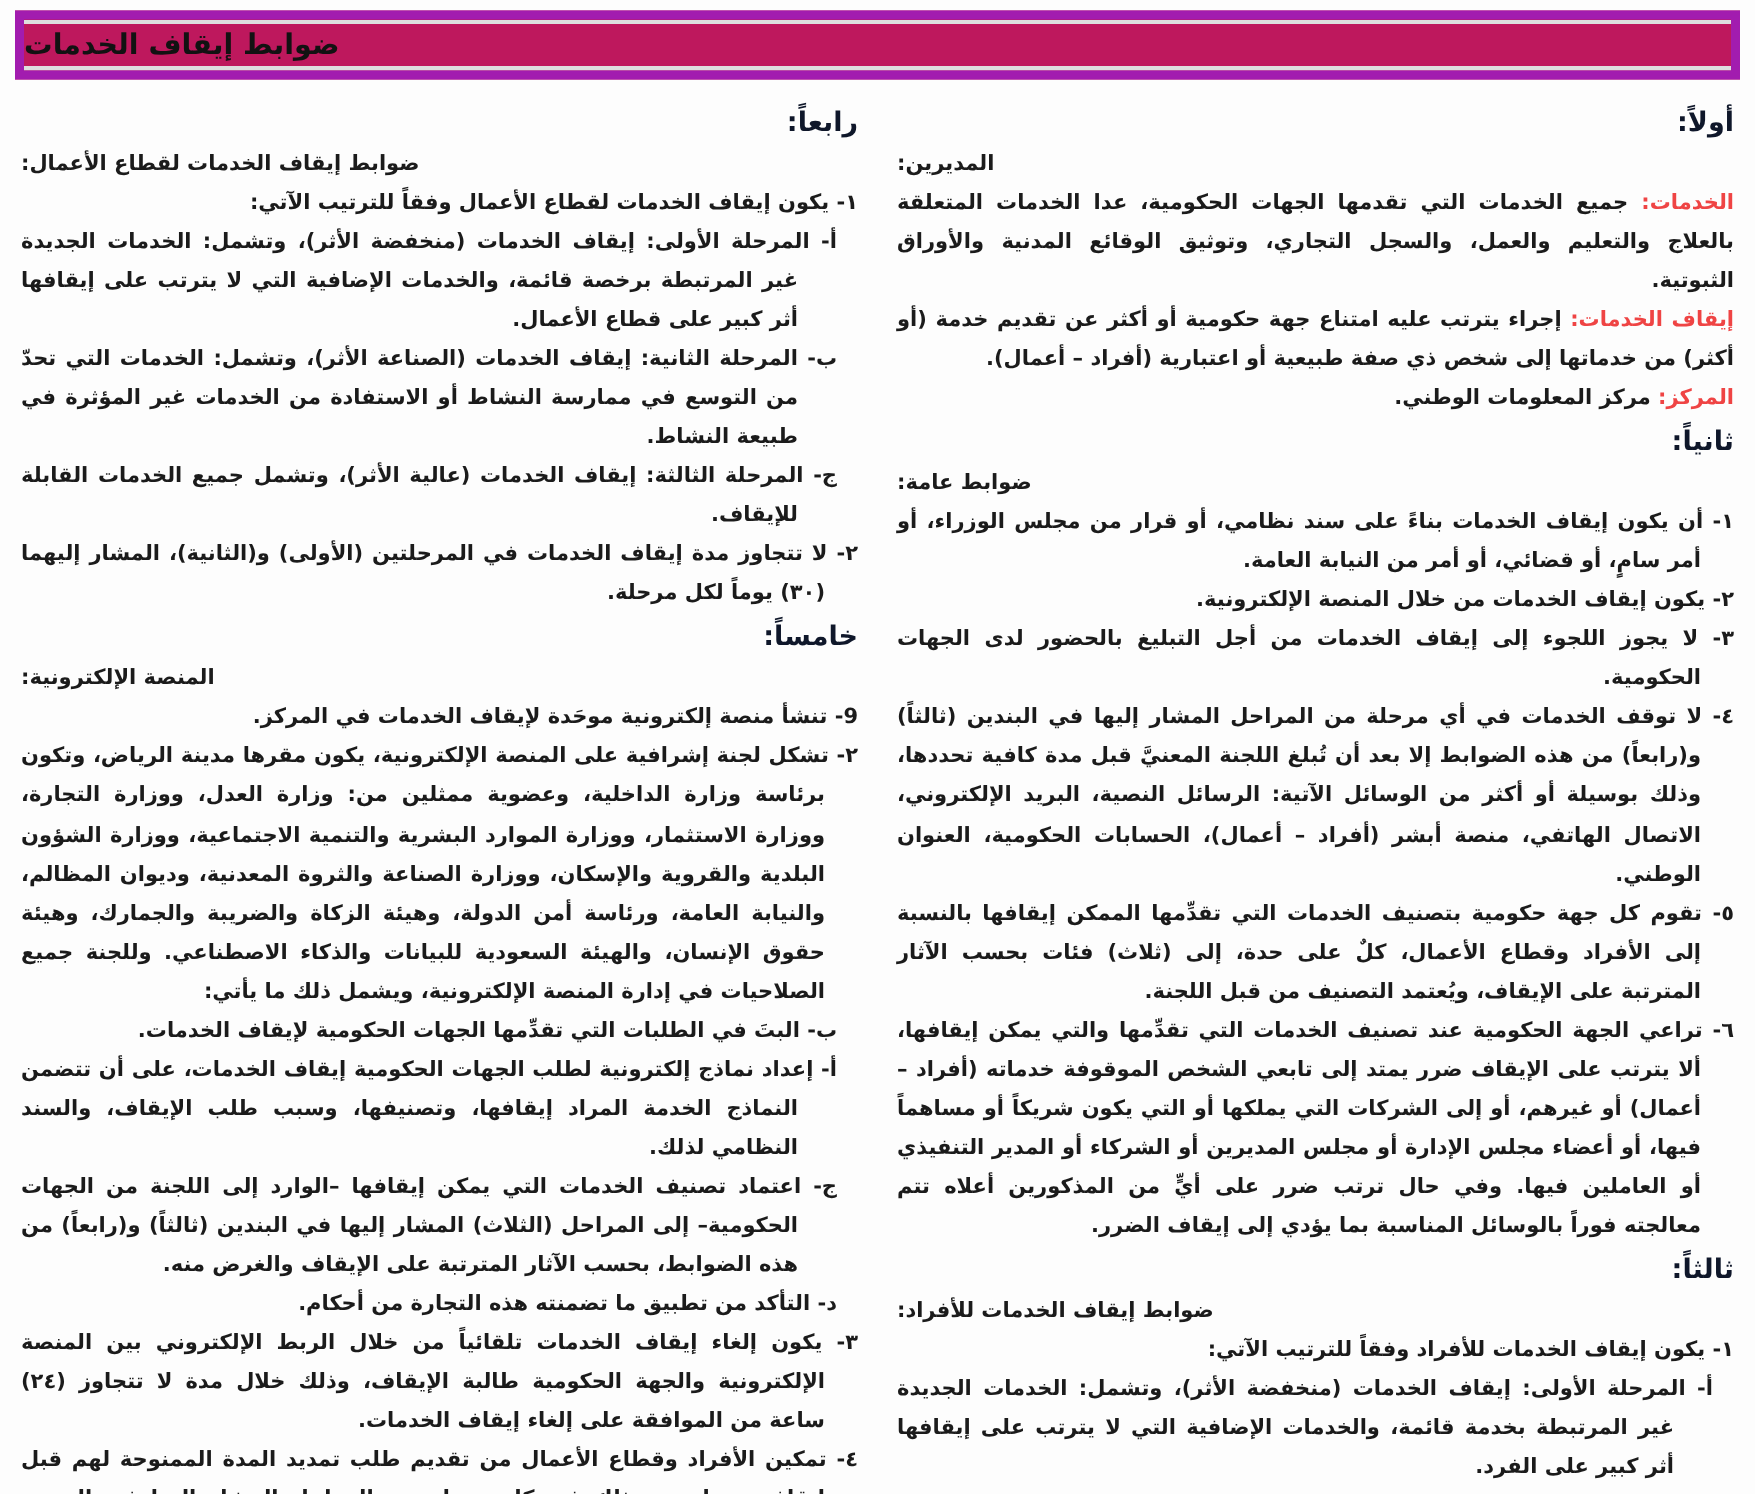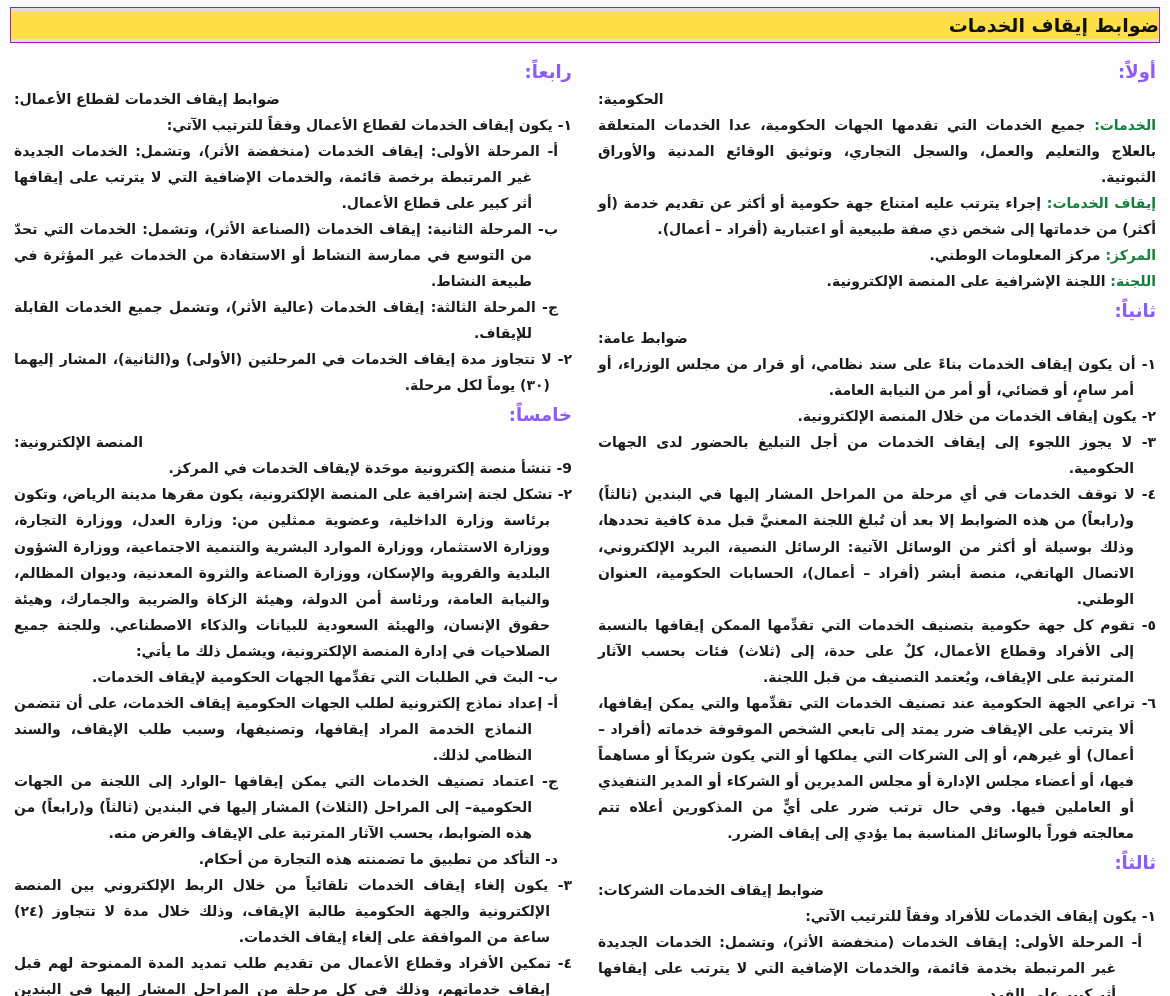--- a/index.html
+++ b/index.html
@@ -6,82 +6,81 @@
   body{
     width:1170px;height:996px;
     background:#fdfdfd;
     font-family:"DejaVu Sans", sans-serif;
     direction:rtl;
     overflow:hidden;
   }
   .header-bar{
     margin:7px 10px 0 10px;
     height:34px;
-    background:#fde047;
-    border:1px solid #a21caf;
+    background:#be185d;
+    border:6px solid #a21caf;
     box-shadow: inset 0 3px 0 #dedede, inset 0 -3px 0 #dedede;
-    display:flex;align-items:center;justify-content:flex-start;
+    display:flex;align-items:center;justify-content:flex-end;
   }
   .header-bar h1{
     margin:0;font-size:19px;font-weight:700;color:#121212;letter-spacing:0;
   }
   .content{
     display:flex;
     gap:26px;
     padding:12px 14px 0 14px;
   }
   .col{flex:1;min-width:0;}
   p{
     margin:0;
     font-size:14px;
     font-weight:700;
     color:#1b1b1b;
     line-height:1.86;
     text-align:justify;
     text-justify:inter-word;
   }
   .section-heading{
-    color:#8b5cf6;
+    color:#0f172a;
     font-size:18px;
     font-weight:700;
     margin:3px 0 1px 0;
     text-align:right;
     line-height:1.5;
   }
   .subheading{ text-align:left; }
   .def{}
-  .def strong{ color:#15803d;margin-top:24px; }
+  .def strong{ color:#ef4444;margin-top:24px; }
   .item{ padding-right:22px; text-indent:-22px; }
   .subitem{ padding-right:40px; text-indent:-26px; }
 </style>
 </head>
 <body>
 
 <div class="header-bar">
   <h1>ضوابط إيقاف الخدمات</h1>
 </div>
 
 <div class="content">
   <div class="col" id="col-right">
       <p class="section-heading">أولاً:</p>
-      <p class="subheading">الحكومية:</p>
+      <p class="subheading">المديرين:</p>
       <p class="def"><strong>الخدمات: </strong>جميع الخدمات التي تقدمها الجهات الحكومية، عدا الخدمات المتعلقة بالعلاج والتعليم والعمل، والسجل التجاري، وتوثيق الوقائع المدنية والأوراق الثبوتية.</p>
       <p class="def"><strong>إيقاف الخدمات: </strong>إجراء يترتب عليه امتناع جهة حكومية أو أكثر عن تقديم خدمة (أو أكثر) من خدماتها إلى شخص ذي صفة طبيعية أو اعتبارية (أفراد – أعمال).</p>
       <p class="def"><strong>المركز: </strong>مركز المعلومات الوطني.</p>
-      <p class="def"><strong>اللجنة: </strong>اللجنة الإشرافية على المنصة الإلكترونية.</p>
       <p class="section-heading">ثانياً:</p>
       <p class="subheading">ضوابط عامة:</p>
       <p class="item">١- أن يكون إيقاف الخدمات بناءً على سند نظامي، أو قرار من مجلس الوزراء، أو أمر سامٍ، أو قضائي، أو أمر من النيابة العامة.</p>
       <p class="item">٢- يكون إيقاف الخدمات من خلال المنصة الإلكترونية.</p>
       <p class="item">٣- لا يجوز اللجوء إلى إيقاف الخدمات من أجل التبليغ بالحضور لدى الجهات الحكومية.</p>
       <p class="item">٤- لا توقف الخدمات في أي مرحلة من المراحل المشار إليها في البندين (ثالثاً) و(رابعاً) من هذه الضوابط إلا بعد أن تُبلغ اللجنة المعنيَّ قبل مدة كافية تحددها، وذلك بوسيلة أو أكثر من الوسائل الآتية: الرسائل النصية، البريد الإلكتروني، الاتصال الهاتفي، منصة أبشر (أفراد – أعمال)، الحسابات الحكومية، العنوان الوطني.</p>
       <p class="item">٥- تقوم كل جهة حكومية بتصنيف الخدمات التي تقدِّمها الممكن إيقافها بالنسبة إلى الأفراد وقطاع الأعمال، كلٌ على حدة، إلى (ثلاث) فئات بحسب الآثار المترتبة على الإيقاف، ويُعتمد التصنيف من قبل اللجنة.</p>
       <p class="item">٦- تراعي الجهة الحكومية عند تصنيف الخدمات التي تقدِّمها والتي يمكن إيقافها، ألا يترتب على الإيقاف ضرر يمتد إلى تابعي الشخص الموقوفة خدماته (أفراد – أعمال) أو غيرهم، أو إلى الشركات التي يملكها أو التي يكون شريكاً أو مساهماً فيها، أو أعضاء مجلس الإدارة أو مجلس المديرين أو الشركاء أو المدير التنفيذي أو العاملين فيها. وفي حال ترتب ضرر على أيٍّ من المذكورين أعلاه تتم معالجته فوراً بالوسائل المناسبة بما يؤدي إلى إيقاف الضرر.</p>
       <p class="section-heading">ثالثاً:</p>
-      <p class="subheading">ضوابط إيقاف الخدمات الشركات:</p>
+      <p class="subheading">ضوابط إيقاف الخدمات للأفراد:</p>
       <p class="item">١- يكون إيقاف الخدمات للأفراد وفقاً للترتيب الآتي:</p>
       <p class="subitem">أ- المرحلة الأولى: إيقاف الخدمات (منخفضة الأثر)، وتشمل: الخدمات الجديدة غير المرتبطة بخدمة قائمة، والخدمات الإضافية التي لا يترتب على إيقافها أثر كبير على الفرد.</p>
     </div>
   <div class="col" id="col-left">
       <p class="section-heading">رابعاً:</p>
       <p class="subheading">ضوابط إيقاف الخدمات لقطاع الأعمال:</p>
       <p class="item">١- يكون إيقاف الخدمات لقطاع الأعمال وفقاً للترتيب الآتي:</p>
       <p class="subitem">أ- المرحلة الأولى: إيقاف الخدمات (منخفضة الأثر)، وتشمل: الخدمات الجديدة غير المرتبطة برخصة قائمة، والخدمات الإضافية التي لا يترتب على إيقافها أثر كبير على قطاع الأعمال.</p>
       <p class="subitem">ب- المرحلة الثانية: إيقاف الخدمات (الصناعة الأثر)، وتشمل: الخدمات التي تحدّ من التوسع في ممارسة النشاط أو الاستفادة من الخدمات غير المؤثرة في طبيعة النشاط.</p>
       <p class="subitem">ج- المرحلة الثالثة: إيقاف الخدمات (عالية الأثر)، وتشمل جميع الخدمات القابلة للإيقاف.</p>

